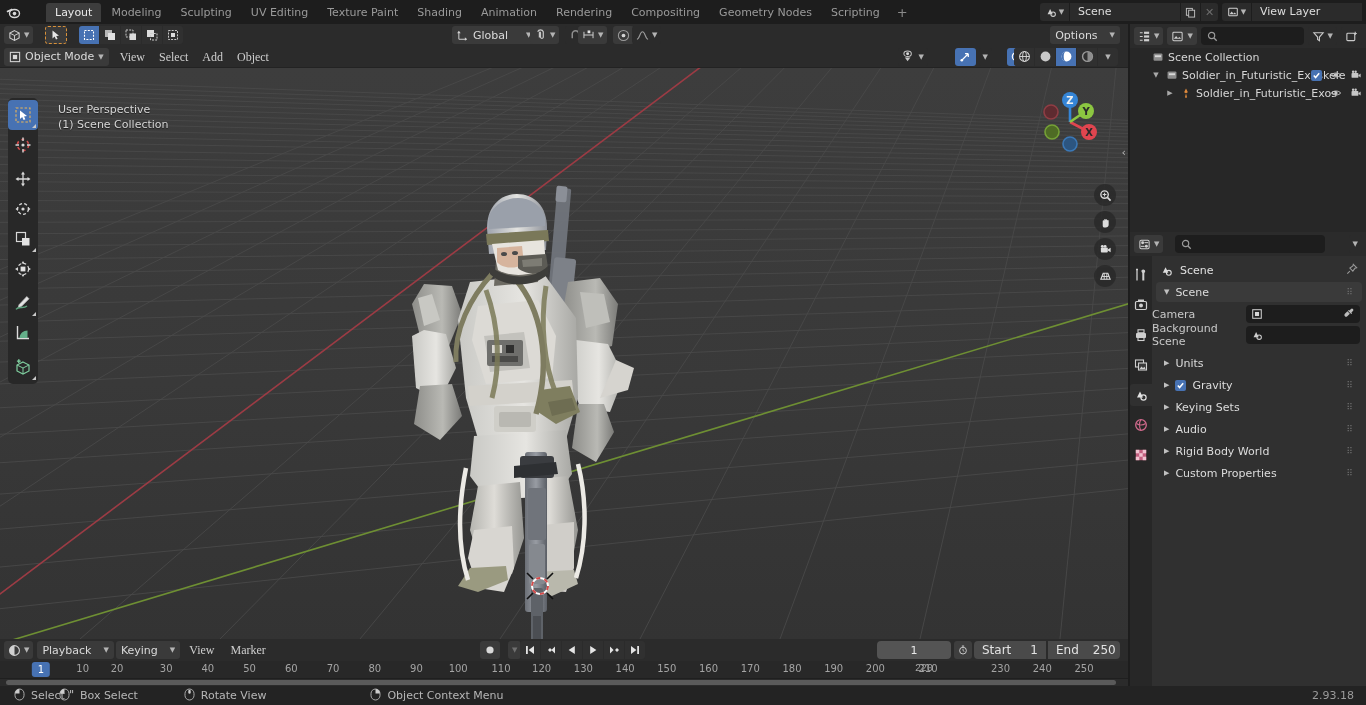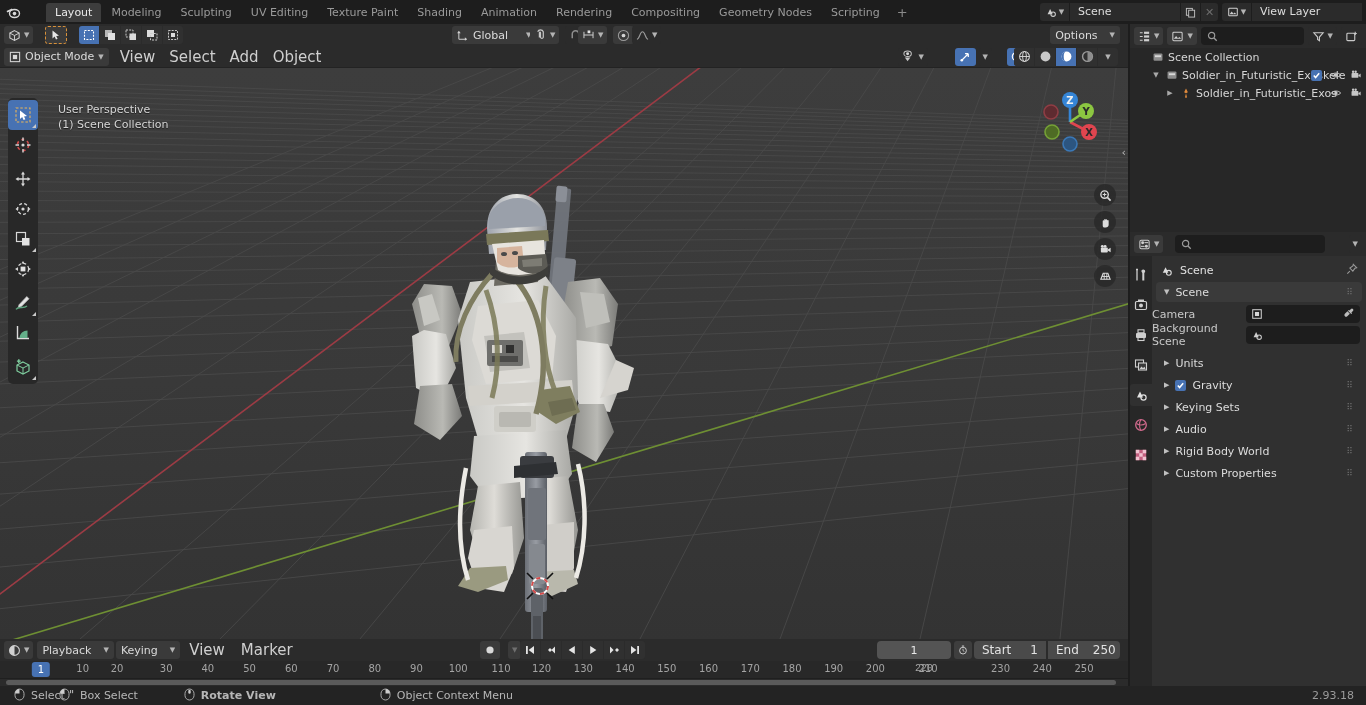--- a/index.html
+++ b/index.html
@@ -73,21 +73,21 @@
     border-bottom: 1px solid #232323;
   }
   .hdr-btn {
     height: 18px; background: #2b2b2b; border-radius: 3px; display: flex;
     align-items: center; justify-content: center; padding: 0 4px; gap: 3px;
   }
   .hdr-drop {
     height: 18px; background: #3a3a3a; border-radius: 3px; display: flex;
     align-items: center; padding: 0 5px; gap: 4px; font-size: 11px; color: #dadada;
   }
-  .hdr-txt { padding: 0 7px; height: 18px; line-height: 18px; font-size: 15px; color: #cfcfcf; border-radius: 3px;}
+  .hdr-txt { padding: 0 7px; height: 18px; line-height: 18px; font-size: 12px; color: #cfcfcf; border-radius: 3px; font-family: Liberation Serif, serif;}
   .seg-group { display: flex; background: #2b2b2b; border-radius: 3px; overflow: hidden; }
   .seg {
     width: 20px; height: 18px; display: flex; align-items: center; justify-content: center;
     background: #303030; margin-right: 1px;
   }
   .seg:last-child { margin-right: 0; }
   .seg.on { background: #4772b3; }
   .divider-v { width: 6px; }
 
   .vp-canvas {
@@ -1212,21 +1212,21 @@
           <span class="status-label">Select</span>
         </div>
         <div class="status-item" style="margin-left: -6px;">
           <span class="ms-icon"><svg width="15" height="13" viewBox="0 0 15 13">
               <rect x="1" y="1" width="9" height="11" rx="4.5" fill="none" stroke="#aaa" stroke-width="1"></rect>
               <path d="M1 5.6 V5.5 a4.5 4.5 0 0 1 4.5 -4.5 V5.6z" fill="#ccc"></path>
               <path d="M11.6 2 V5.2 M13.6 2 V5.2" stroke="#bbb" stroke-width="1"></path>
             </svg></span>
           <span class="status-label">Box Select</span>
         </div>
-        <div class="status-item" style="margin-left: 46px; font-weight: bold;">
+        <div class="status-item" style="margin-left: 46px;">
           <span class="ms-icon"><svg width="11" height="13" viewBox="0 0 11 13">
               <rect x="1" y="1" width="9" height="11" rx="4.5" fill="none" stroke="#aaa" stroke-width="1"></rect>
               <rect x="4.3" y="1.8" width="2.4" height="4" rx="1.2" fill="#ccc"></rect>
             </svg></span>
           <span class="status-label">Rotate View</span>
         </div>
         <div class="status-item" style="margin-left: 104px;">
           <span class="ms-icon"><svg width="11" height="13" viewBox="0 0 11 13">
               <rect x="1" y="1" width="9" height="11" rx="4.5" fill="none" stroke="#aaa" stroke-width="1"></rect>
               <path d="M10 5.6 V5.5 a4.5 4.5 0 0 0 -4.5 -4.5 V5.6z" fill="#ccc"></path>

